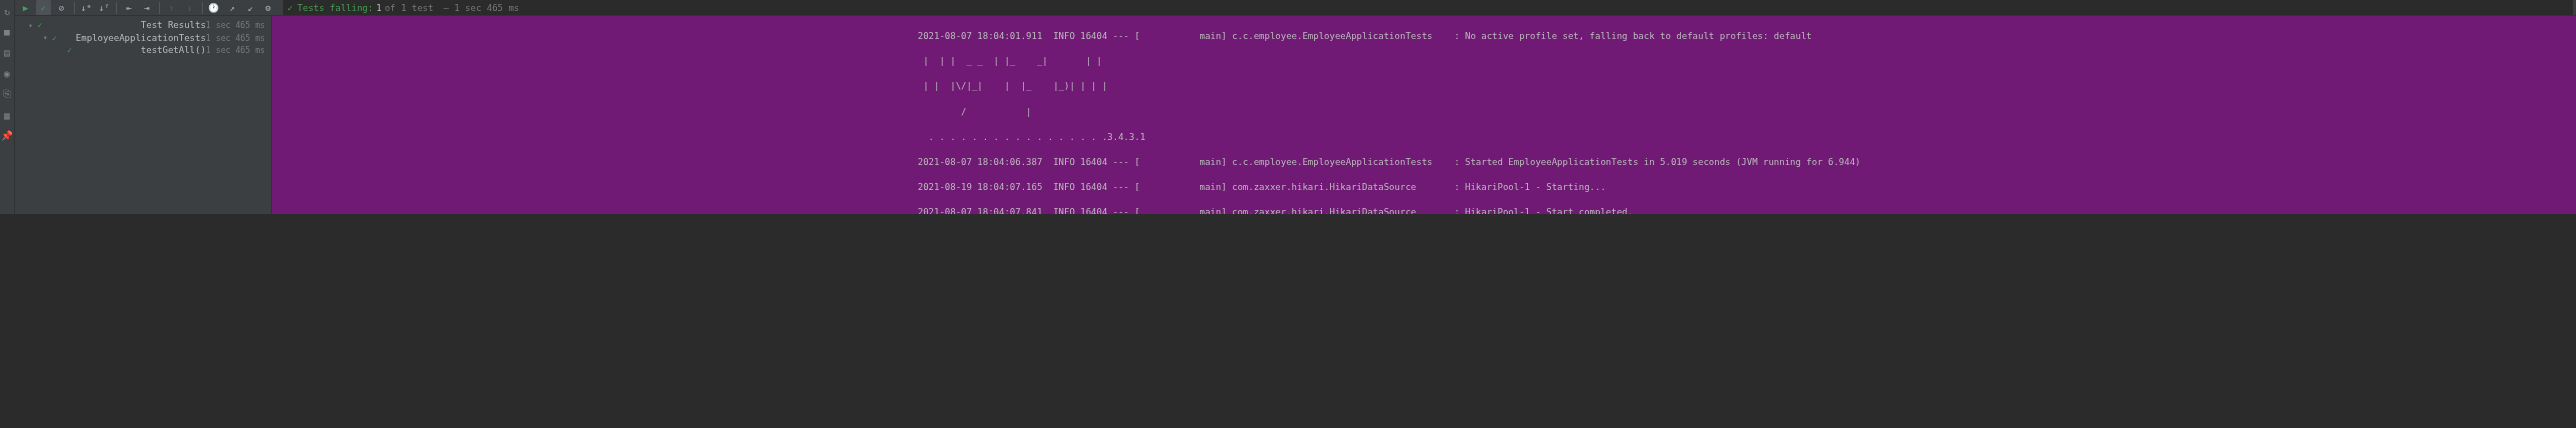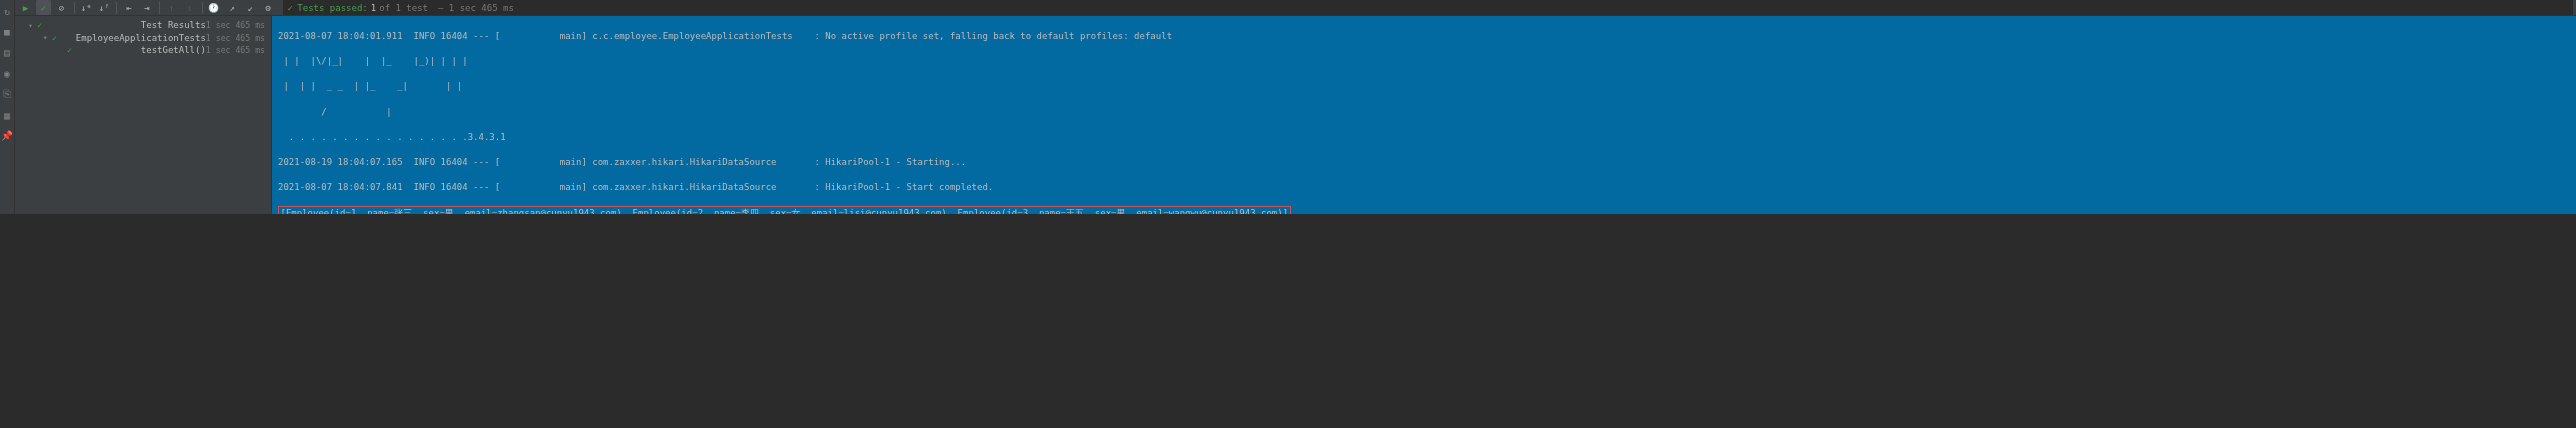--- a/index.html
+++ b/index.html
@@ -111,24 +111,25 @@
       flex: 1;
       text-align: right;
     }
     .tree-time {
       color: #787878;
       font-size: 8.2px;
       text-align: right;
     }
     .console-area {
       flex: 1;
-      background: #0369a1;
+      background: #701a75;
       display: flex;
       flex-direction: column;
       overflow: hidden;
+      align-items: center;
     }
     .console-output {
       flex: 1;
       padding: 1.5px 6px;
       line-height: 12.6px;
       font-size: 9px;
       color: #bbbbbb;
       white-space: pre;
       overflow: auto;
     }
@@ -176,21 +177,21 @@
       <div class="toolbar-sep"></div>
       <div class="toolbar-btn" style="color:#555">↑</div>
       <div class="toolbar-btn" style="color:#555">↓</div>
       <div class="toolbar-sep"></div>
       <div class="toolbar-btn">🕐</div>
       <div class="toolbar-btn">↗</div>
       <div class="toolbar-btn">↙</div>
       <div class="toolbar-btn">⚙</div>
       <div style="flex:1;background:#2b2b2b;height:100%;margin-left:4.4px;display:flex;align-items:center;padding-left:4.4px;">
         <span class="check" style="color:#499c54;margin-right:4.4px;">✓</span>
-        <span style="color:#499c54">Tests passed:</span>
+        <span style="color:#499c54">Tests falling:</span>
         <span style="color:#bbbbbb;margin-left:3px">1</span>
         <span style="color:#787878;margin-left:3px">of 1 test</span>
         <span style="color:#787878;margin-left:10px">– 1 sec 465 ms</span>
       </div>
     </div>
 
     <div class="content-split">
       <div class="test-tree">
         <div class="tree-row root">
           <span class="tree-arrow">▾</span>
@@ -208,24 +209,25 @@
           <span class="tree-arrow"></span>
           <span class="tree-check">✓</span>
           <span class="tree-label">testGetAll()</span>
           <span class="tree-time">1 sec  465 ms</span>
         </div>
       </div>
 
       <div class="console-area">
         <div class="console-output">
 <span class="log-line">2021-08-07 18:04:01.911  INFO 16404 --- [           main] c.c.employee.EmployeeApplicationTests    : No active profile set, falling back to default profiles: default</span>
+<span class="log-line"> |  | |  _ _  | |_    _|       | |</span>
 <span class="log-line"> | |  |\/|_|    |  |_    |_)| | | |</span>
-<span class="log-line"> |  | |  _ _  | |_    _|       | |</span>
 <span class="log-line">        /           |</span>
 <span class="log-line">  . . . . . . . . . . . . . . . . .3.4.3.1</span>
+<span class="log-line">2021-08-07 18:04:06.387  INFO 16404 --- [           main] c.c.employee.EmployeeApplicationTests    : Started EmployeeApplicationTests in 5.019 seconds (JVM running for 6.944)</span>
 <span class="log-line">2021-08-19 18:04:07.165  INFO 16404 --- [           main] com.zaxxer.hikari.HikariDataSource       : HikariPool-1 - Starting...</span>
 <span class="log-line">2021-08-07 18:04:07.841  INFO 16404 --- [           main] com.zaxxer.hikari.HikariDataSource       : HikariPool-1 - Start completed.</span>
 <span class="log-line"><span class="highlight-box">[Employee(id=1, name=张三, sex=男, email=zhangsan@cunyu1943.com), Employee(id=2, name=李四, sex=女, email=lisi@cunyu1943.com), Employee(id=3, name=王五, sex=男, email=wangwu@cunyu1943.com)]</span></span>
 <span class="log-line">2021-08-07 18:04:07.918  INFO 16404 --- [ionShutdownHook] com.zaxxer.hikari.HikariDataSource       : HikariPool-1 - Shutdown initiated...</span>
 <span class="log-line">2021-08-07 18:04:07.922  INFO 16404 --- [ionShutdownHook] com.zaxxer.hikari.HikariDataSource       : HikariPool-1 - Shutdown completed.</span>
 <span class="log-line"></span>
 <span class="log-line">Process finished with exit code 0</span>
         </div>
         <div class="scrollbar-h"></div>
       </div>

